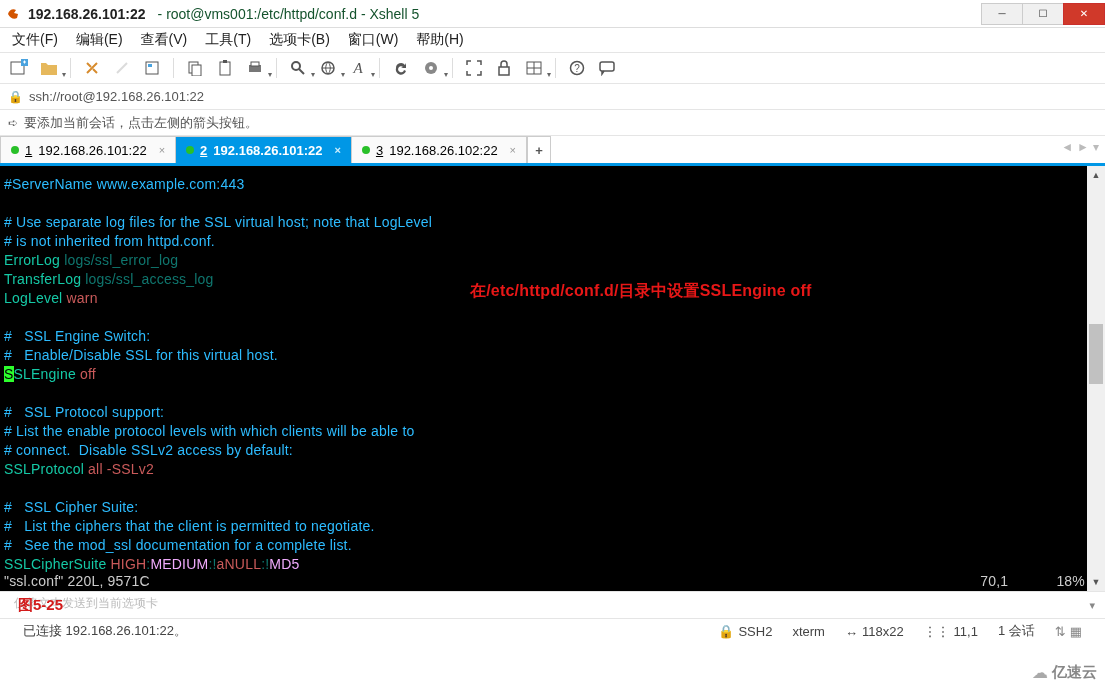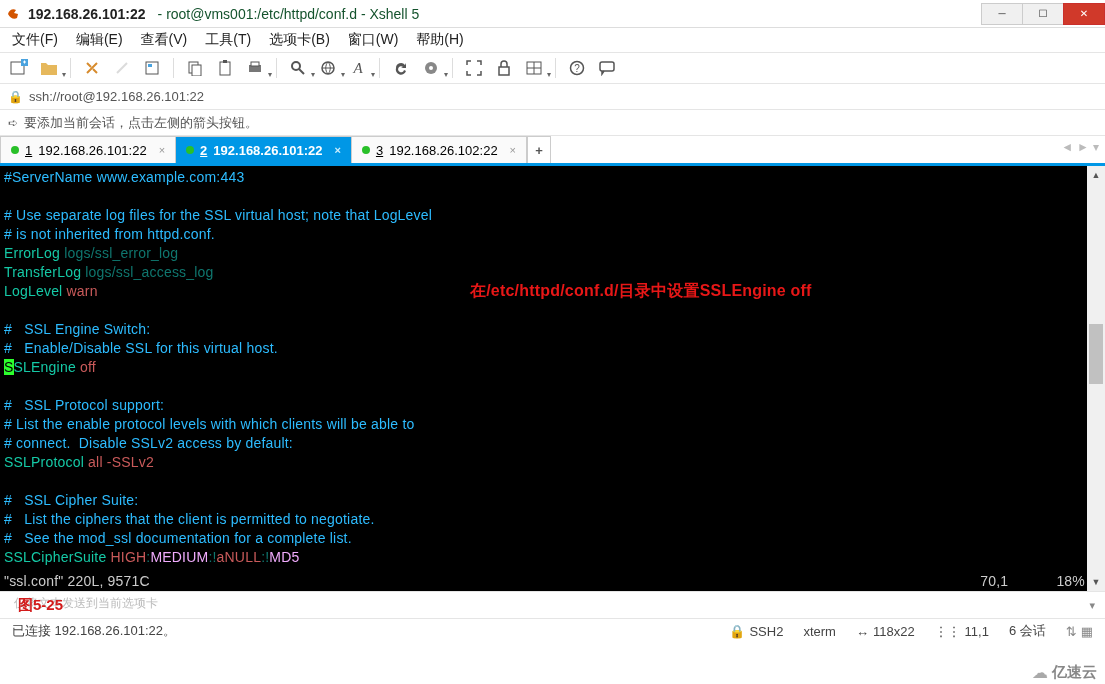--- a/index.html
+++ b/index.html
@@ -27,40 +27,40 @@
   .tab-strip{height:30px;background:#fff;display:flex;align-items:flex-end;border-bottom:3px solid #0097e6;position:relative;}
   .tab{height:27px;display:flex;align-items:center;padding:0 10px;gap:6px;font-size:13px;border-top:1px solid #ccc;border-right:1px solid #ccc;background:#fafafa;}
   .tab:first-child{border-left:1px solid #ccc;}
   .tab.active{background:#0097e6;color:#fff;font-weight:700;}
   .dot{width:8px;height:8px;border-radius:50%;background:#29c029;display:inline-block;}
   .tab .num{text-decoration:underline;}
   .tab .x{font-size:11px;color:#999;margin-left:6px;}
   .tab.active .x{color:#cdeffd;}
   .tab.add{width:24px;justify-content:center;border:1px solid #ccc;border-bottom:none;background:#fff;font-weight:700;color:#555;}
   .tab-nav{position:absolute;right:6px;top:4px;display:flex;gap:4px;color:#bbb;font-size:12px;}
-  .terminal{height:425px;background:#000;color:#ccc;font-family:Consolas,"Courier New",monospace;font-size:14px;line-height:19px;padding:2px 4px;position:relative;overflow:hidden;letter-spacing:0.2px;}
+  .terminal{height:425px;background:#000;color:#ccc;font-family:Consolas,"Courier New",monospace;font-size:14px;line-height:19px;padding:9px 4px;position:relative;overflow:hidden;letter-spacing:0.2px;}
   .terminal .ln{white-space:pre;}
   .c-comment{color:#2dbcff;}
   .c-key{color:#15c9a6;}
   .c-val{color:#c95a5a;}
   .c-str{color:#0f766e;}
   .c-yel{color:#f0abfc;}
   .cursor{background:#2dff2d;color:#000;}
   .annot{position:absolute;color:#e71717;font-weight:700;font-size:16px;font-family:"Microsoft YaHei",sans-serif;}
   .status-vim{position:absolute;bottom:0;left:4px;right:20px;display:flex;font-family:Consolas,monospace;font-size:14px;color:#ccc;}
   .status-vim .mid{flex:1;}
   .scrollbar{position:absolute;right:0;top:0;width:18px;height:100%;background:#f0f0f0;display:flex;flex-direction:column;align-items:center;}
   .scrollbar .btn{width:18px;height:18px;color:#555;font-size:9px;display:flex;align-items:center;justify-content:center;}
   .scrollbar .track{flex:1;width:100%;position:relative;}
   .scrollbar .thumb{position:absolute;left:2px;width:14px;height:60px;background:#c1c1c1;top:140px;}
   .send-row{height:28px;border-top:1px solid #e5e5e5;border-bottom:1px solid #e5e5e5;display:flex;align-items:center;padding:0 10px;gap:6px;font-size:13px;color:#888;position:relative;}
   .send-input{flex:0 0 340px;height:20px;color:#bbb;font-size:12px;padding:0 4px;}
   .caption{position:absolute;left:18px;color:#d31b1b;font-weight:700;font-size:15px;}
   .send-dd{font-size:11px;color:#888;margin-left:auto;}
-  .status-bar{height:24px;display:flex;align-items:center;padding:0 12px;font-size:13px;color:#444;gap:20px;}
+  .status-bar{height:24px;display:flex;align-items:center;padding:0 23px;font-size:13px;color:#444;gap:20px;}
   .status-bar .left{flex:1;}
   .status-bar .item{display:flex;align-items:center;gap:4px;}
   .status-bar .corner-icons{display:flex;gap:4px;color:#888;}
   .corner-logo{position:absolute;right:0;bottom:0;height:24px;padding:0 8px;display:flex;align-items:center;gap:4px;background:#fff;}
   .corner-logo .cloud{color:#a9a9a9;font-size:16px;}
   .corner-logo .txt{color:#878787;font-size:15px;font-weight:600;}
 </style>
 </head>
 <body>
 
@@ -294,21 +294,21 @@
     </span>
   <span class="item">xterm</span>
   <span class="item">
       <span>↔</span> 
       <span>118x22</span>
     </span>
   <span class="item">
       <span>⋮⋮</span> 
       <span>11,1</span>
     </span>
-  <span class="item">6 会话</span>
+  <span class="item">1 会话</span>
   <span class="corner-icons">
     <span>⇅</span>
     <span>▦</span>
   </span>
 </div>
 
 <div class="corner-logo">
   <span class="cloud">☁</span>
   <span class="txt">亿速云</span>
 </div>

